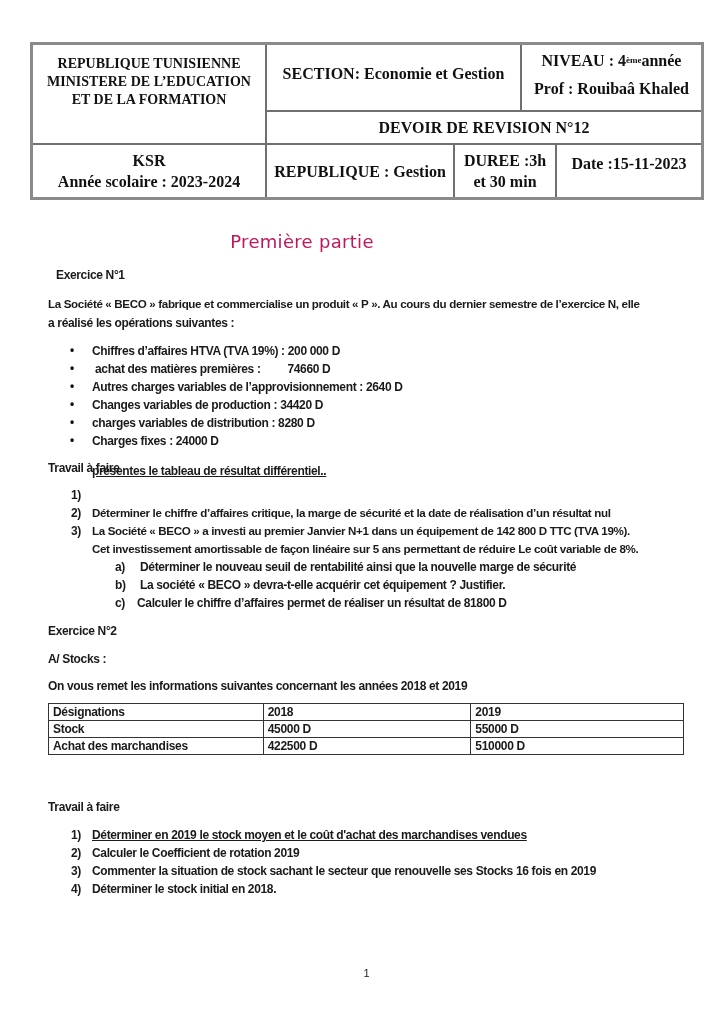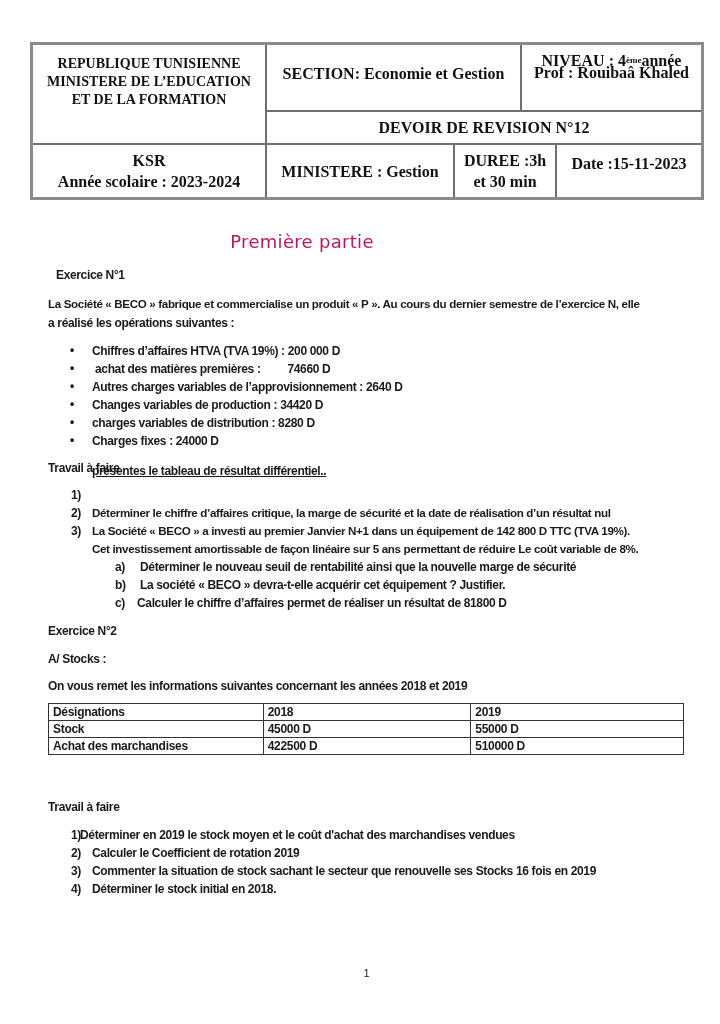--- a/index.html
+++ b/index.html
@@ -41,28 +41,28 @@
   <div class="cell serif" style="left:0; top:12px; width:232px; height:50px; flex-direction:column; font-size:14px; line-height:18px;">
     <div>REPUBLIQUE TUNISIENNE</div>
     <div>MINISTERE DE L’EDUCATION</div>
     <div>ET DE LA FORMATION</div>
   </div>
   <div class="cell serif" style="left:489px; top:2px; width:179px; height:26px; font-size:16px;">
     <span>NIVEAU : 4</span>
       <sup>ème</sup>
       <span> année</span>
   </div>
-  <div class="cell serif" style="left:489px; top:14px; width:179px; height:26px; font-size:16px;">Prof : Rouibaâ Khaled</div>
+  <div class="cell serif" style="left:489px; top:30px; width:179px; height:26px; font-size:16px;">Prof : Rouibaâ Khaled</div>
   <div class="cell serif" style="left:234px; top:67px; width:434px; height:30px; font-size:16px;">DEVOIR DE REVISION N°12</div>
 
   <div class="cell serif" style="left:0; top:100px; width:232px; height:52px; flex-direction:column; font-size:16px; line-height:21px;">
     <div>KSR</div>
     <div>Année scolaire : 2023-2024</div>
   </div>
-  <div class="cell serif" style="left:234px; top:100px; width:186px; height:52px; font-size:16px;">MINISTERE : Gestion</div>
+  <div class="cell serif" style="left:234px; top:100px; width:186px; height:52px; font-size:16px;">REPUBLIQUE : Gestion</div>
   <div class="cell serif" style="left:422px; top:100px; width:100px; height:52px; flex-direction:column; font-size:16px; line-height:21px;">
     <div>DUREE :3h</div>
     <div>et 30 min</div>
   </div>
   <div class="cell serif" style="left:524px; top:92px; width:144px; height:52px; font-size:16px;">Date :15-11-2023</div>
 </div>
 
 <div class="title">Première partie</div>
 
 <div class="txt" style="left:48px; top:268px;margin-left:8px;">Exercice N°1</div>
@@ -129,21 +129,21 @@
     <td>422500 D</td>
     <td>510000 D</td>
   </tr>
 </tbody>
   </table>
 
 <div class="txt" style="left:48px; top:800px;">Travail à faire</div>
 
 <div>
   <div class="txt" style="left:71px; top:828px;">1)</div>
-  <div class="txt" style="left:80px; top:828px;">Déterminer en 2019 le stock moyen  et le coût d'achat des marchandises vendues</div>
+  <div class="txt" style="left:92px; top:828px;text-decoration:underline;">Déterminer en 2019 le stock moyen  et le coût d'achat des marchandises vendues</div>
   <div class="txt" style="left:71px; top:846px;">2)</div>
   <div class="txt" style="left:92px; top:846px;">Calculer le Coefficient de rotation 2019</div>
   <div class="txt" style="left:71px; top:864px;">3)</div>
   <div class="txt" style="left:92px; top:864px;">Commenter la situation de stock  sachant le secteur que renouvelle ses Stocks 16 fois en 2019</div>
   <div class="txt" style="left:71px; top:882px;">4)</div>
   <div class="txt" style="left:92px; top:882px;">Déterminer le stock initial en 2018.</div>
 </div>
 
 <div class="pnum">1</div>
 

